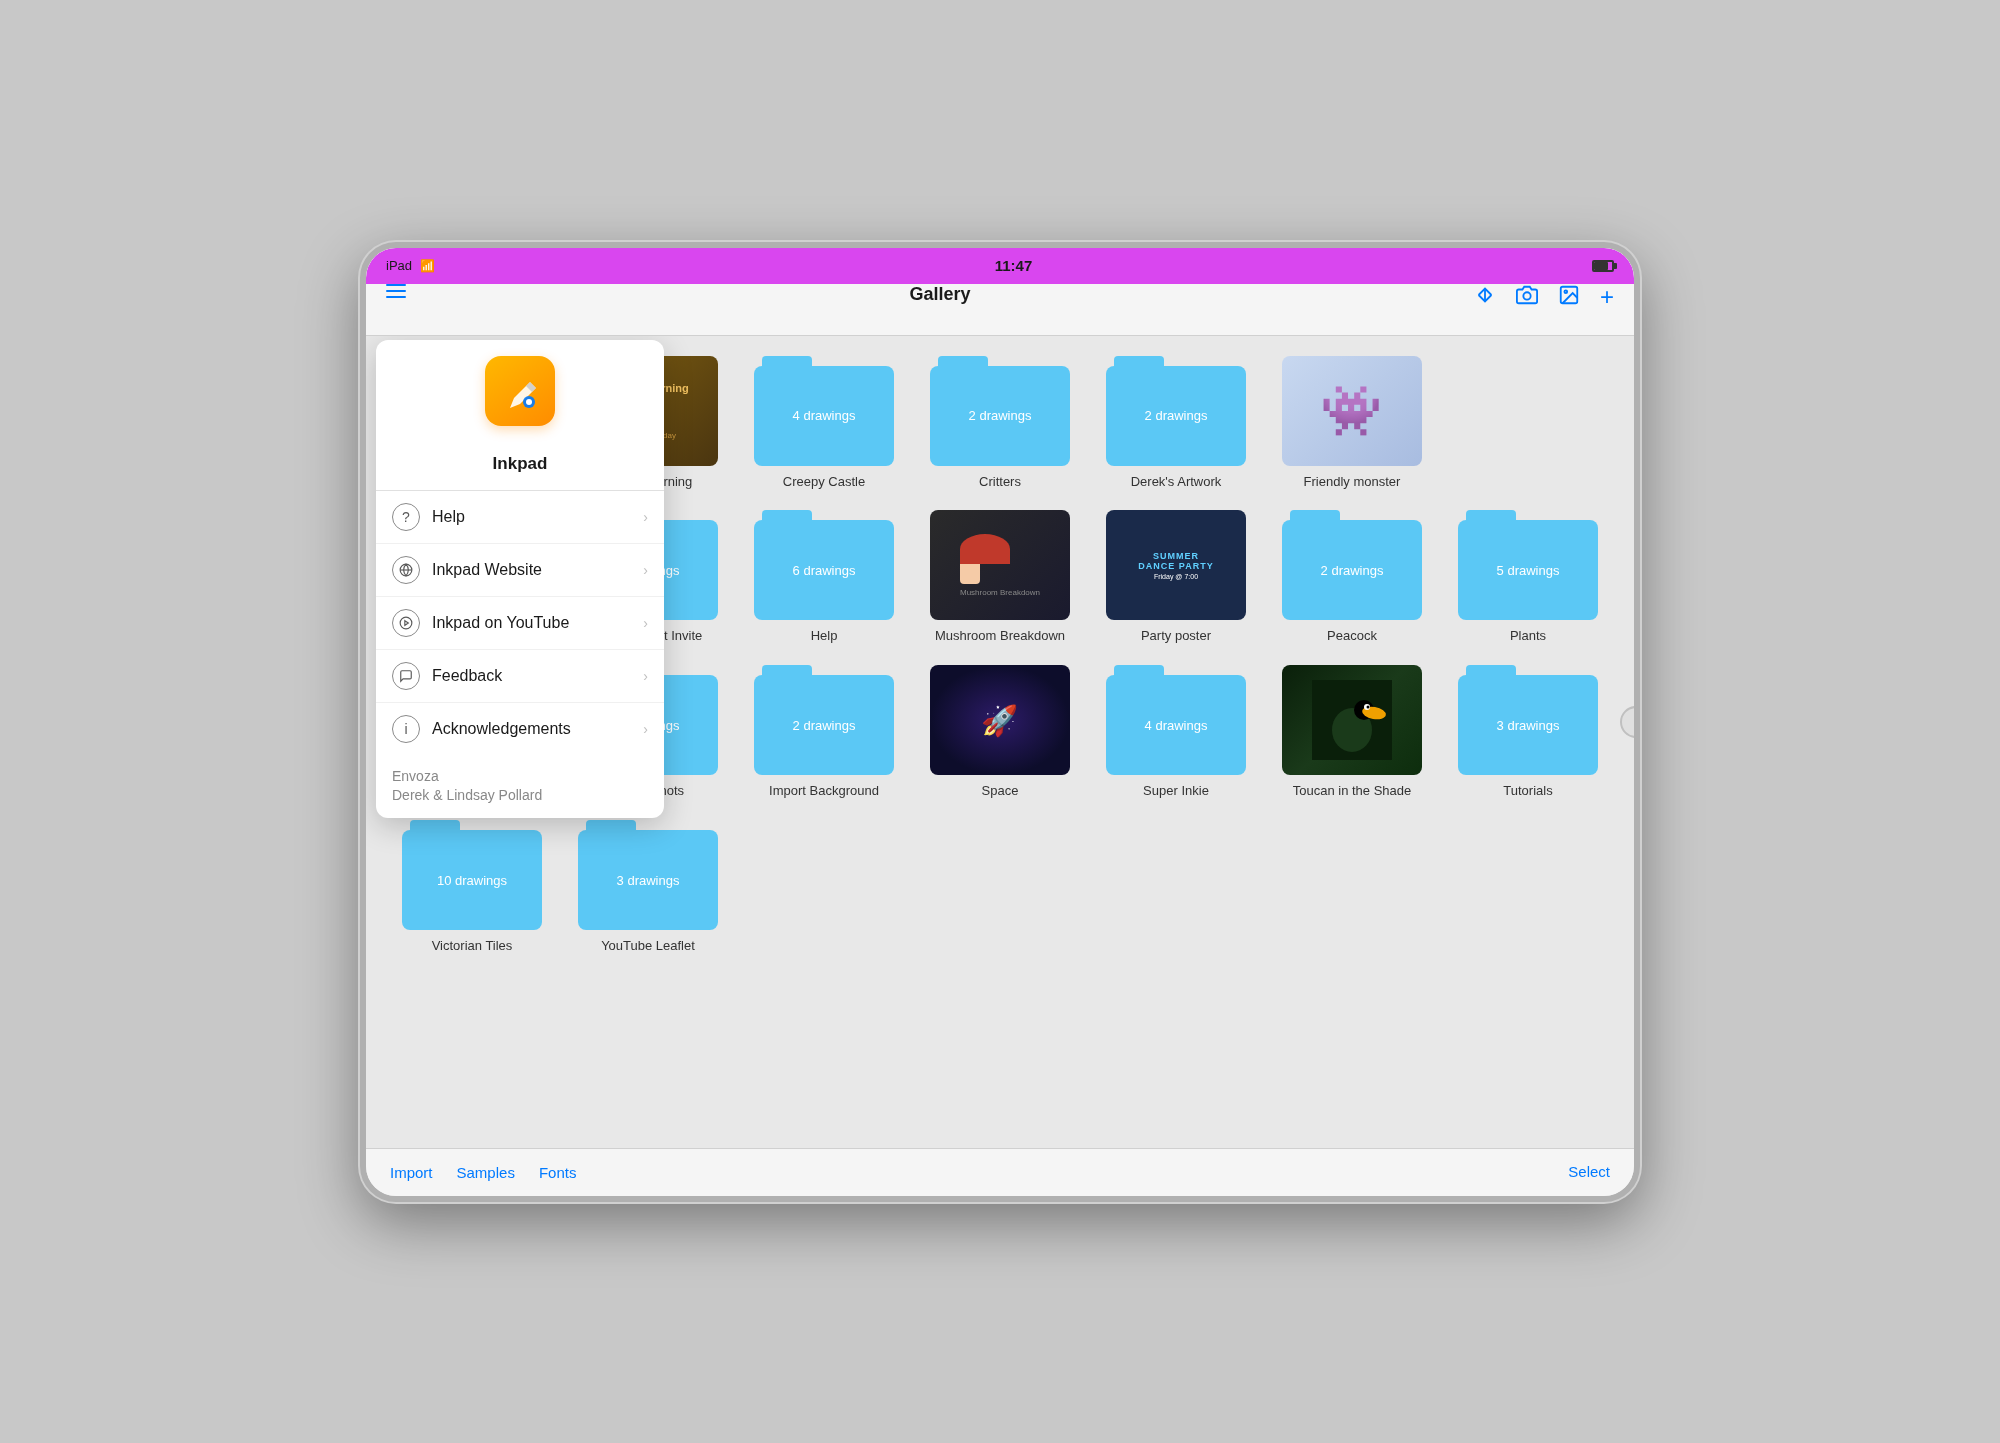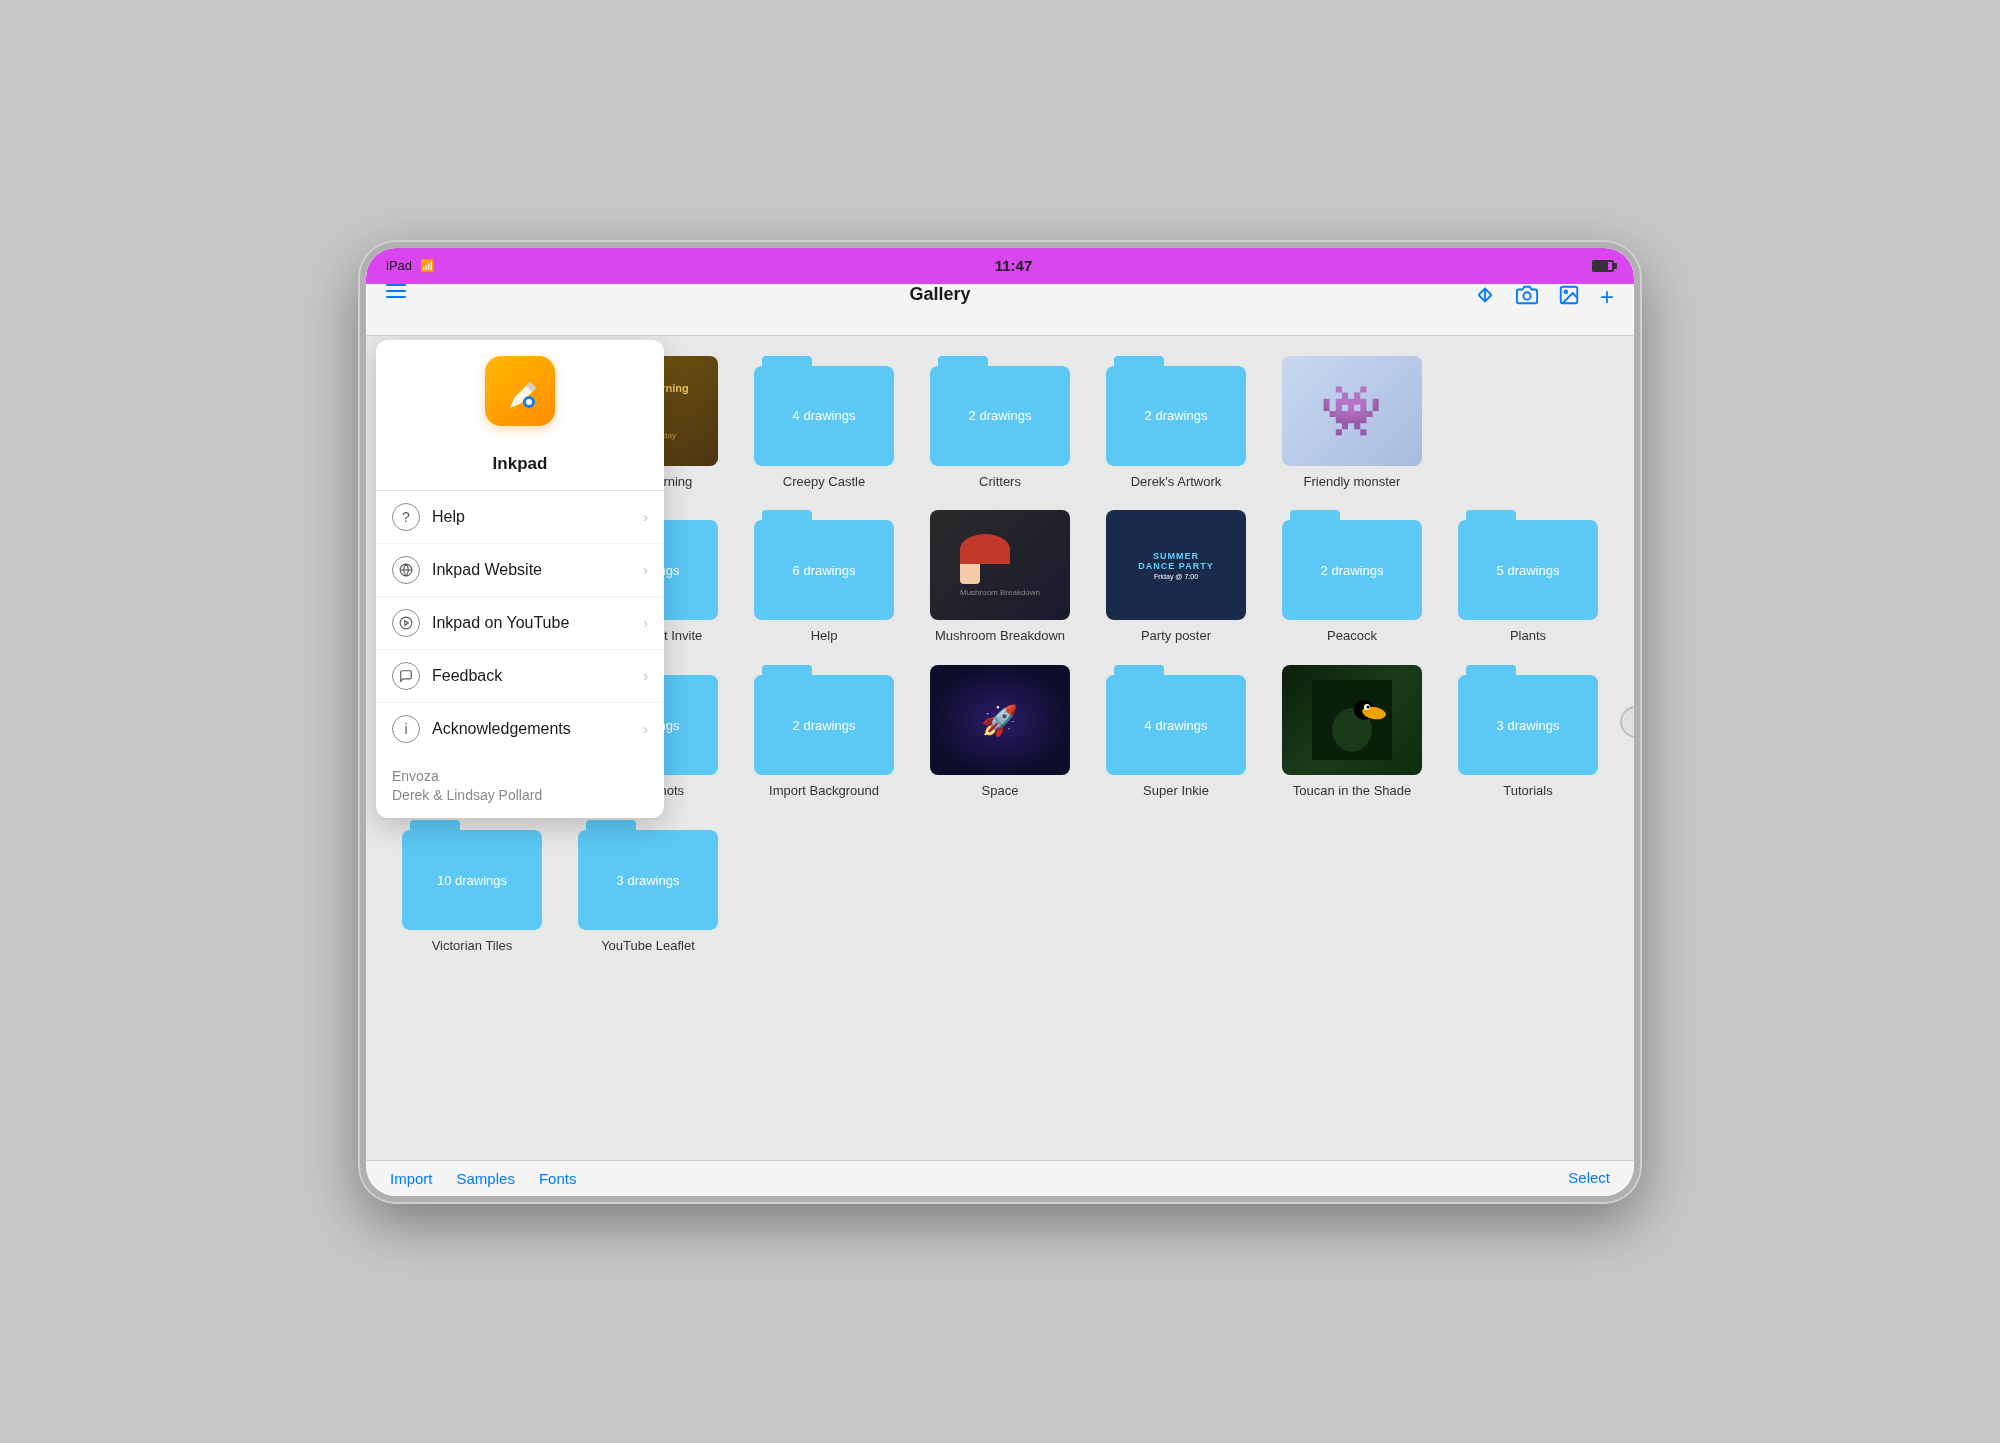--- a/index.html
+++ b/index.html
@@ -336,21 +336,21 @@
 
     .menu-footer {
       padding: 12px 16px;
       font-size: 14px;
       color: #888;
       line-height: 1.4;
     }
 
     
     .bottom-toolbar {
-      height: 36px;
+      height: 48px;
       background: #f5f5f5;
       border-top: 1px solid #d0d0d0;
       display: flex;
       align-items: center;
       justify-content: space-between;
       padding: 0 24px;
       flex-shrink: 0;
       margin-top: 48px;
     }
     .bottom-left { display: flex; gap: 24px; }

